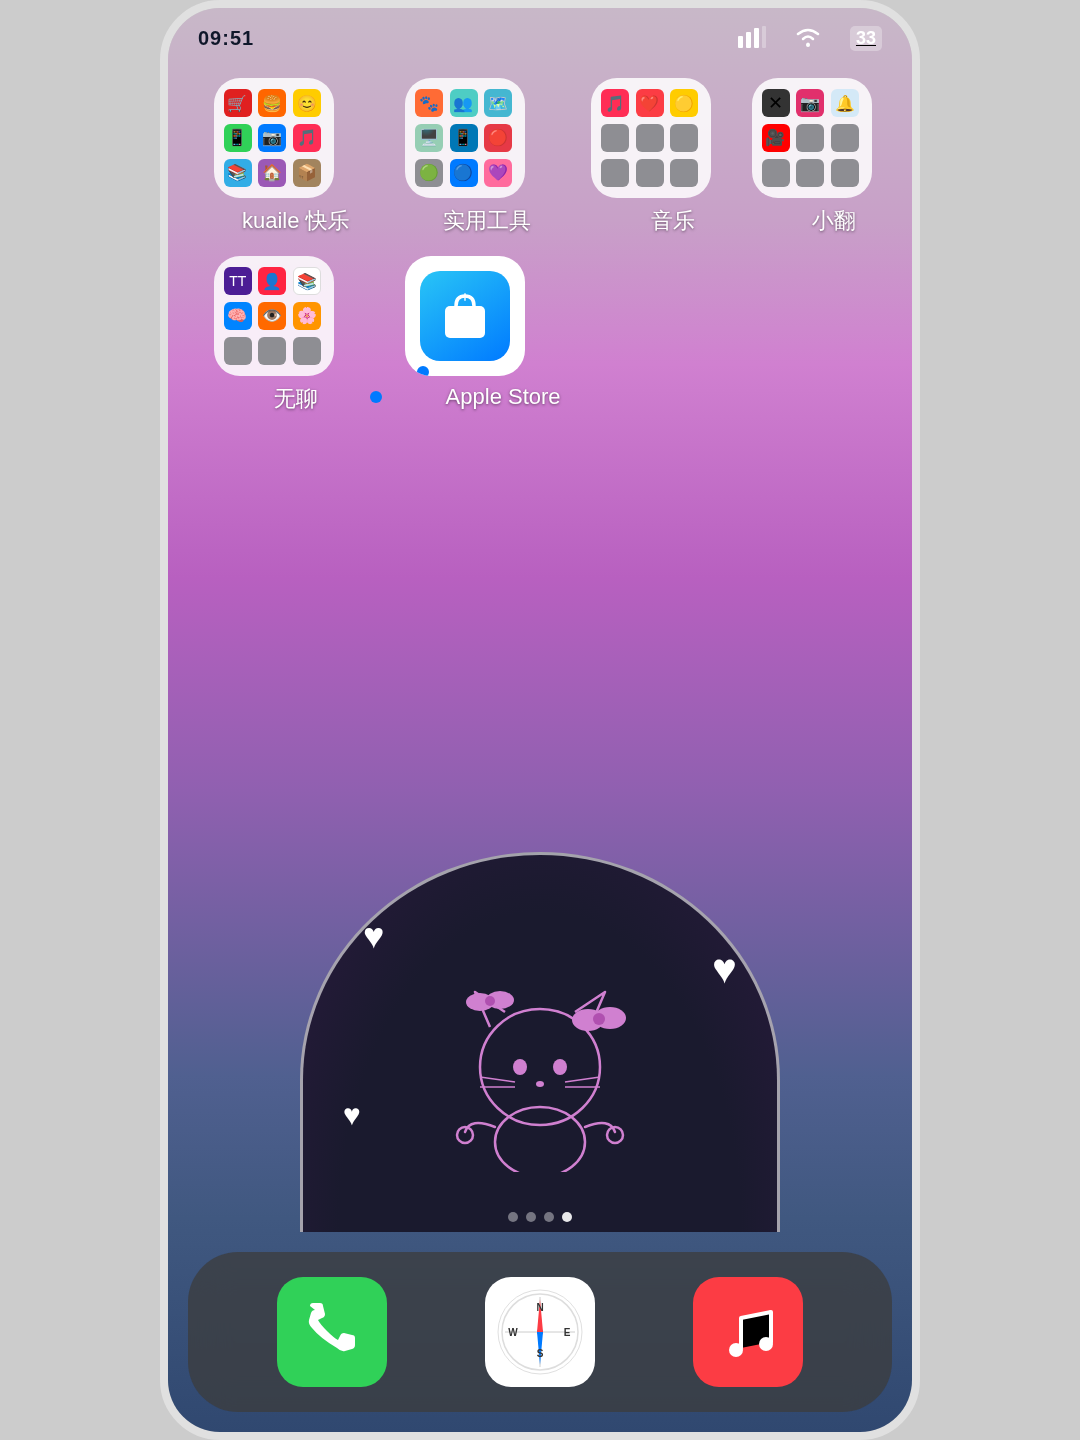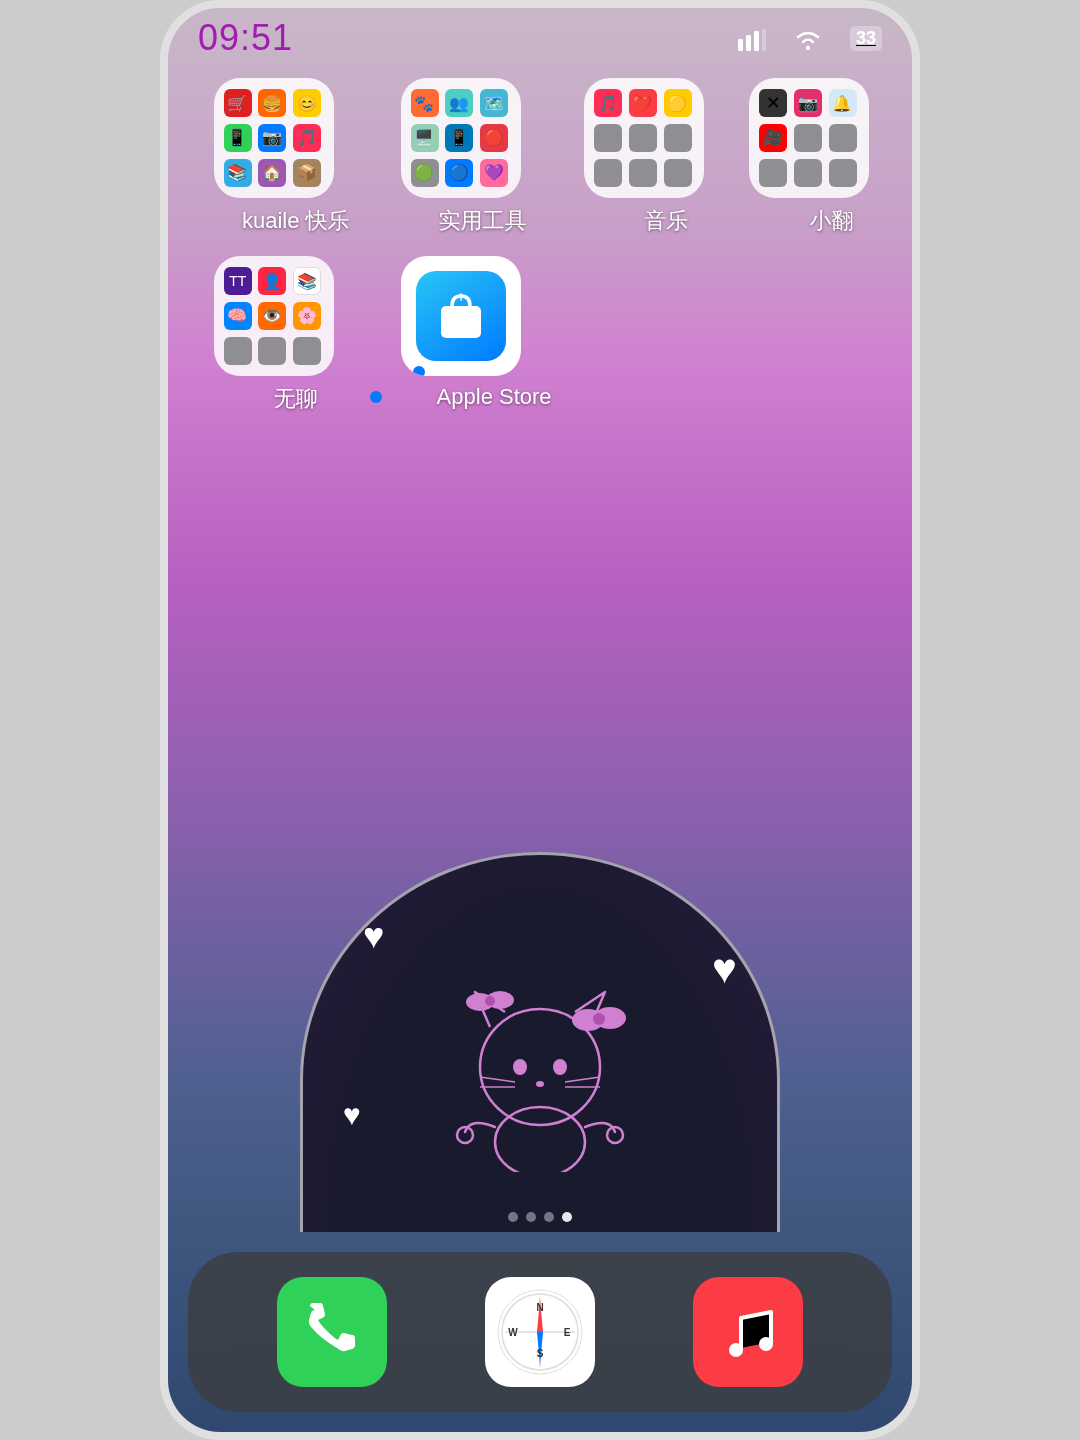--- a/index.html
+++ b/index.html
@@ -49,29 +49,29 @@
       right: 0;
       height: 60px;
       display: flex;
       align-items: center;
       justify-content: space-between;
       padding: 0 30px;
       z-index: 10;
     }
 
     .status-time {
-      color: #a21caf;
-      font-size: 36px;
-      font-weight: 400;
+      color: #0f172a;
+      font-size: 20px;
+      font-weight: 700;
       letter-spacing: 1px;
     }
 
     .status-icons {
       display: flex;
-      align-items: flex-end;
+      align-items: flex-start;
       gap: 28px;
       text-decoration: underline;
     }
 
     .status-icons svg {
       fill: white;
     }
 
     .battery-icon {
       color: white;
@@ -156,21 +156,21 @@
       width: 16px;
       height: 16px;
       background: #007aff;
       border-radius: 50%;
       border: 2px solid white;
     }
 
     .app-label-with-badge {
       display: flex;
       align-items: center;
-      gap: 11px;
+      gap: 20px;
     }
 
     .blue-dot {
       width: 12px;
       height: 12px;
       background: #007aff;
       border-radius: 50%;
       flex-shrink: 0;
     }
 

